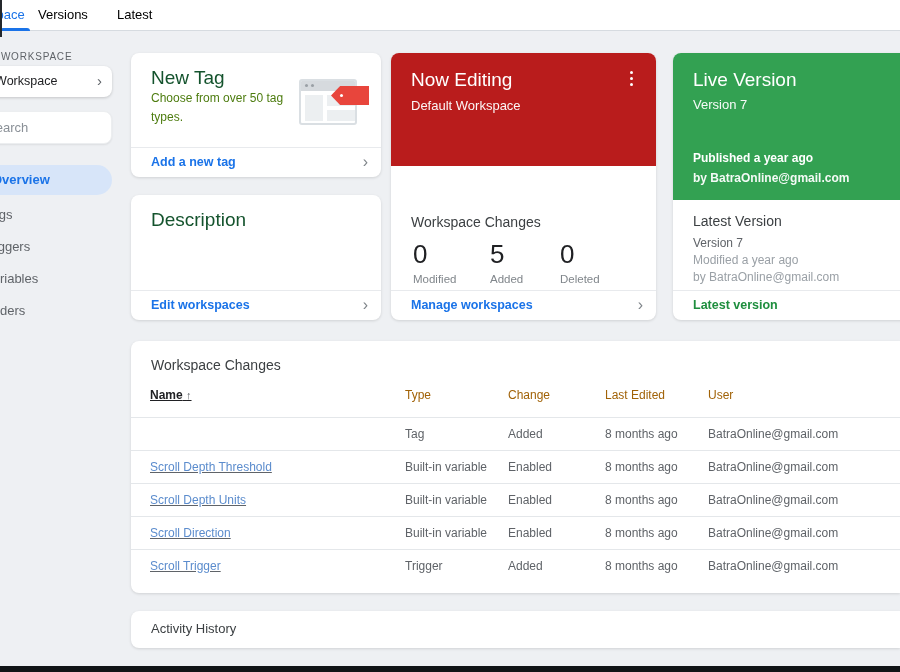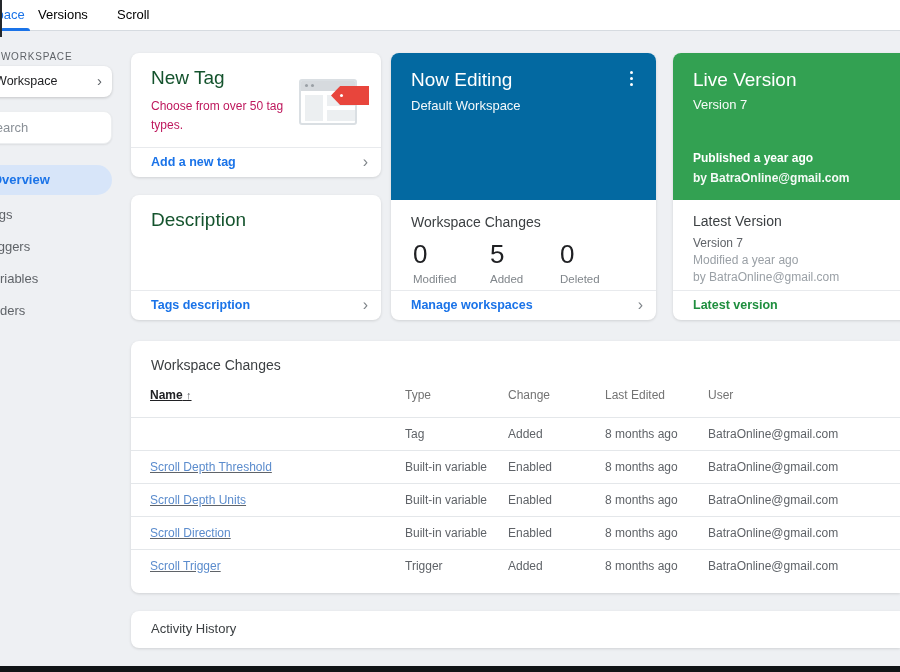--- a/index.html
+++ b/index.html
@@ -38,40 +38,40 @@
   
   .card { position:absolute; background:#fff; border-radius:8px; box-shadow:0 1px 3px rgba(0,0,0,.13); }
   .card-footer { position:absolute; left:0; right:0; bottom:0; height:30px; border-top:1px solid #e8eaed; }
   .card-footer .action { position:absolute; left:20px; top:0; line-height:29px; font-size:12.5px; font-weight:bold; color:#1a73e8; cursor:pointer; }
   .card-footer .chev { position:absolute; right:13px; top:0; line-height:27px; font-size:16px; color:#80868b; }
   .card-title-blue { font-size:19px; color:#14532d; }
 
   
   #new-tag-card { left:131px; top:53px; width:250px; height:124px; }
   #new-tag-card .inner { padding:14px 20px 0; }
-  #new-tag-card .desc { margin-top:8px; width:135px; font-size:12px; line-height:1.55; color:#be185d; }
+  #new-tag-card .desc { width:135px; font-size:12px; line-height:1.55; color:#4d7c0f; }
   .tag-art { position:absolute; right:16px; top:26px; width:66px; height:46px; }
   .tag-window { position:absolute; left:0; top:0; width:58px; height:46px; background:#fff;
                 border:2px solid #dadfe3; border-radius:3px; overflow:hidden; }
   .tag-window .bar { position:absolute; left:0; top:0; width:100%; height:10px; background:#d6dade; }
   .tag-window .dot { position:absolute; top:3px; width:3px; height:3px; border-radius:50%; background:#9aa0a6; }
   .tag-window .cellL { position:absolute; left:4px; top:14px; width:18px; height:26px; background:#eceff1; }
   .tag-window .cellT { position:absolute; left:26px; top:14px; width:28px; height:11px; background:#eceff1; }
   .tag-window .cellB { position:absolute; left:26px; top:29px; width:28px; height:11px; background:#eceff1; }
   .tag-shape { position:absolute; right:-4px; top:7px; width:38px; height:19px; background:#e8453c;
                clip-path:polygon(0 50%, 24% 0, 100% 0, 100% 100%, 24% 100%); }
   .tag-shape .hole { position:absolute; left:9px; top:8px; width:3px; height:3px; border-radius:50%; background:#fff; }
 
   
   #description-card { left:131px; top:195px; width:250px; height:125px; }
   #description-card .inner { padding:14px 20px 0; }
 
   
   #now-editing-card { left:391px; top:53px; width:265px; height:267px; }
-  .blue-header { position:absolute; left:0; top:0; width:100%; height:147px; background:#0369a1;
+  .blue-header { position:absolute; left:0; top:0; width:100%; height:113px; background:#b91c1c;
                  border-radius:8px 8px 0 0; padding:16px 20px; }
   .blue-header .h-title { font-size:19px; color:#fff; }
   .blue-header .h-sub { margin-top:7px; font-size:13px; color:rgba(255,255,255,.96); }
   .kebab { position:absolute; right:16px; top:17px; width:16px; height:18px; cursor:pointer; }
   .kebab i { position:absolute; left:6px; width:3px; height:3px; border-radius:50%; background:#fff; }
   .kebab i:nth-child(1){ top:1px; } .kebab i:nth-child(2){ top:7px; } .kebab i:nth-child(3){ top:13px; }
   .ne-body { position:absolute; left:0; top:147px; width:100%; padding:14px 20px 0; }
   .ne-heading { font-size:14px; color:#3c4043; }
   .stats { position:relative; margin-top:9px; height:60px; }
   .stat { position:absolute; top:0; }
@@ -91,21 +91,21 @@
   .lv-body { position:absolute; left:0; top:147px; width:100%; padding:13px 20px 0; }
   .lv-heading { font-size:14px; color:#3c4043; }
   .lv-line1 { margin-top:7px; font-size:12px; color:#5f6368; }
   .lv-line2, .lv-line3 { margin-top:3px; font-size:12px; color:#9aa0a6; }
   #live-version-card .card-footer .action { color:#1e8e3e; }
 
   
   #table-card { left:131px; top:341px; width:769px; height:252px; border-radius:8px 0 0 8px; }
   .tbl-title { padding:16px 20px 15px; font-size:14px; color:#3c4043; }
   .tbl-header { position:relative; height:29px; }
-  .th { position:absolute; top:0; font-size:12px; color:#737373; }
+  .th { position:absolute; top:0; font-size:12px; color:#a16207; }
   .th.name { color:#202124; font-weight:bold; cursor:pointer; }
   .th .arrow { font-weight:normal; color:#5f6368; font-size:11px; }
   .col-name { left:19px;text-decoration:underline; } .col-type { left:274px; } .col-change { left:377px; }
   .col-edited { left:474px; } .col-user { left:577px; }
   .tbl-row { position:relative; height:33px; border-top:1px solid #e4e7ea; }
   .td { position:absolute; top:0; line-height:32px; font-size:12px; color:#5f6368; white-space:nowrap; }
   .td.name a { font-size:12px; color:#5b8ccd; text-decoration:none; cursor:pointer; }
 
   
   #activity-card { left:131px; top:611px; width:769px; height:37px; border-radius:8px 0 0 8px; }
@@ -114,21 +114,21 @@
   .bottom-bar { position:absolute; left:0; top:666px; width:900px; height:6px; background:#111417; }
 </style>
 </head>
 <body>
 
 <div id="app">
 
   <div class="topbar">
     <div class="tab active" style="left:-40px;">Workspace</div>
     <div class="tab" style="left:38px;">Versions</div>
-    <div class="tab" style="left:117px;">Scroll</div>
+    <div class="tab" style="left:117px;">Latest</div>
     <div class="tab-underline"></div>
   </div>
   <div class="edge-strip"></div>
 
   <div class="sidebar">
     <div class="ws-label">CURRENT WORKSPACE</div>
 
     <div class="ws-selector">
       <span class="ws-name">Default Workspace</span>
       <span class="chev">›</span>
@@ -169,21 +169,21 @@
       <span class="action">Add a new tag</span>
       <span class="chev">›</span>
     </div>
   </div>
 
   <div class="card" id="description-card">
     <div class="inner">
       <div class="card-title-blue">Description</div>
     </div>
     <div class="card-footer">
-      <span class="action">Tags description</span>
+      <span class="action">Edit workspaces</span>
       <span class="chev">›</span>
     </div>
   </div>
 
   <div class="card" id="now-editing-card">
     <div class="blue-header">
       <div class="h-title">Now Editing</div>
       <div class="h-sub">Default Workspace</div>
       <div class="kebab">
           <i></i>

